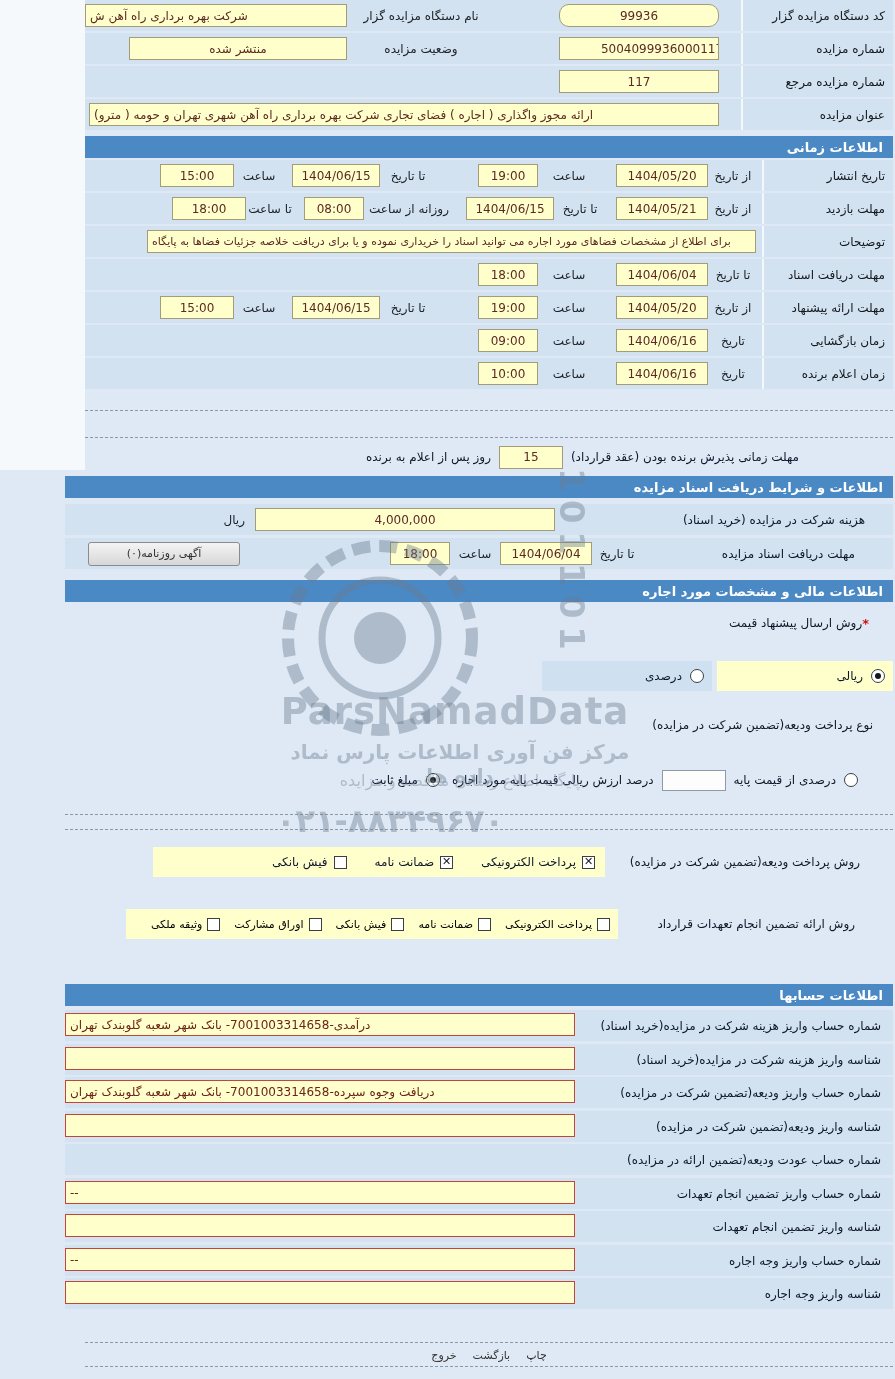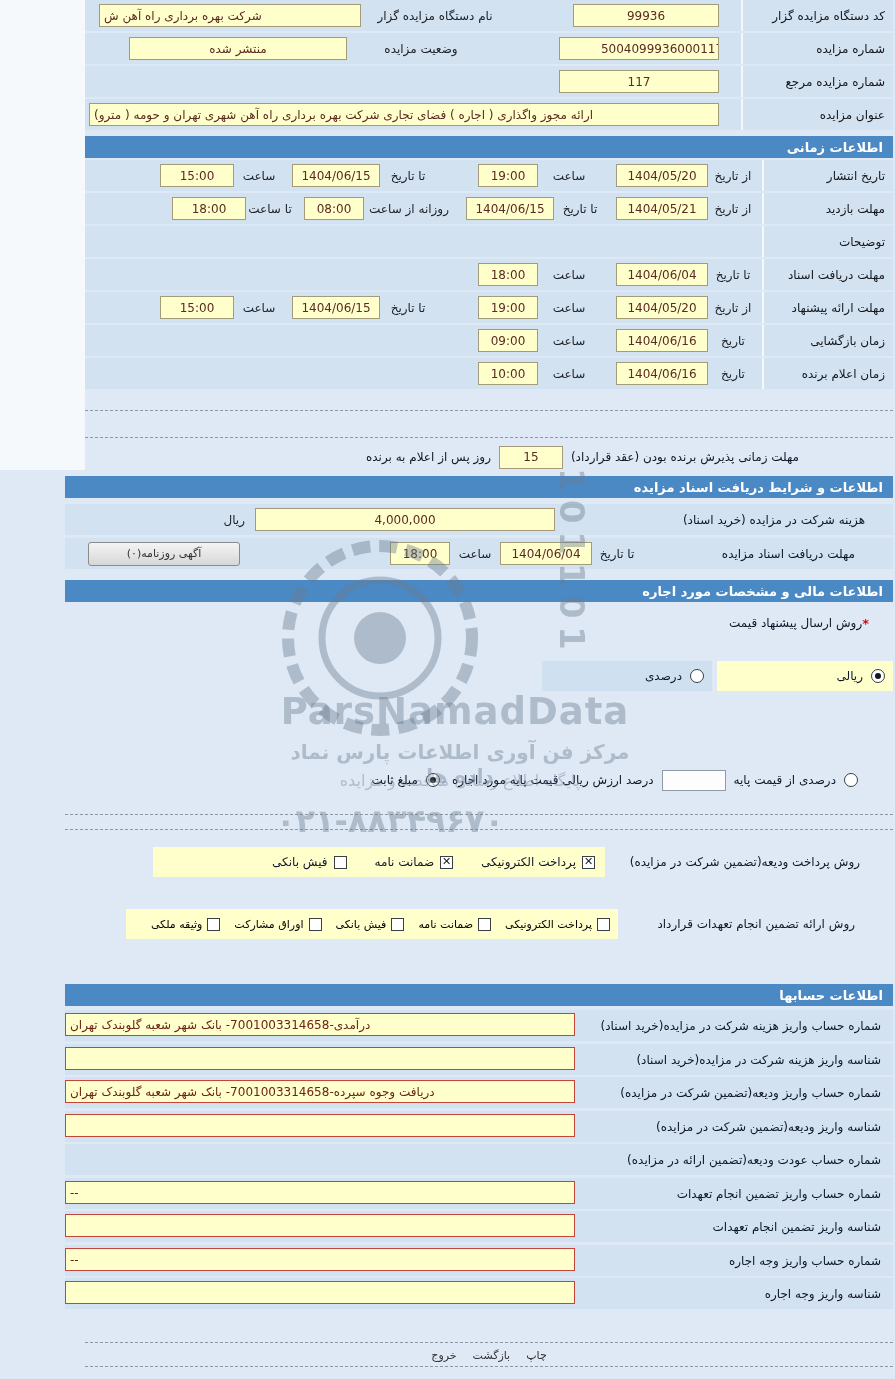--- a/index.html
+++ b/index.html
@@ -39,21 +39,21 @@
 </style>
 </head>
 <body>
 
 <div class="page">
 
   <div class="whitepatch"></div>
 
   <div class="frow" style="top:0;right:2px;left:85px;">
     <div class="lc" style="width:152px;margin-left:22px;">کد دستگاه مزایده گزار</div>
-    <div class="yin" style="width:146px;margin-left:72px;">99936</div>
+    <div class="yin" style="width:160px;margin-left:72px;border-radius:10px;">99936</div>
     <div class="tc" style="width:132px;margin-left:8px;">نام دستگاه مزایده گزار</div>
     <div class="yin rt" style="width:262px;">شرکت بهره برداری راه آهن ش</div>
   </div>
 
   <div class="frow" style="top:33px;right:2px;left:85px;">
     <div class="lc" style="width:152px;margin-left:22px;">شماره مزایده</div>
     <div class="yin" style="width:160px;margin-left:72px;padding-left:46px;">5004099936000117</div>
     <div class="tc" style="width:132px;margin-left:8px;">وضعیت مزایده</div>
     <div class="yin" style="width:218px;">منتشر شده</div>
   </div>
@@ -89,20 +89,21 @@
     <div class="tc" style="width:48px;margin-left:2px;">تا تاریخ</div>
     <div class="yin" style="width:88px;margin-left:14px;">1404/06/15</div>
     <div class="tc" style="width:86px;margin-left:2px;">روزانه از ساعت</div>
     <div class="yin" style="width:60px;margin-left:12px;">08:00</div>
     <div class="tc" style="width:44px;margin-left:2px;">تا ساعت</div>
     <div class="yin" style="width:74px;">18:00</div>
   </div>
 
   <div class="frow" style="top:226px;right:2px;left:85px;">
     <div class="lc" style="width:131px;margin-left:6px;">توضیحات</div>
+    <div class="yin rt small" style="flex:1;margin-left:62px;">برای اطلاع از مشخصات فضاهای مورد اجاره می توانید اسناد را خریداری نموده و یا برای دریافت خلاصه جزئیات فضاها به پایگاه</div>
   </div>
 
   <div class="frow" style="top:259px;right:2px;left:85px;">
     <div class="lc" style="width:131px;margin-left:6px;">مهلت دریافت اسناد</div>
     <div class="tc" style="width:46px;margin-left:2px;">تا تاریخ</div>
     <div class="yin" style="width:92px;margin-left:30px;">1404/06/04</div>
     <div class="tc" style="width:34px;margin-left:14px;">ساعت</div>
     <div class="yin" style="width:60px;">18:00</div>
   </div>
 
@@ -171,20 +172,23 @@
     <div class="ycell" style="width:176px;height:30px;padding-right:8px;">
       <div class="radio checked"></div>
       <span class="lbl12" style="margin-right:8px;">ریالی</span>
     </div>
     <div class="bcell" style="width:170px;height:30px;padding-right:8px;margin-right:5px;">
       <div class="radio"></div>
       <span class="lbl12" style="margin-right:8px;">درصدی</span>
     </div>
   </div>
 
+  <div class="plain" style="top:712px;right:2px;left:65px;height:26px;">
+    <span class="lbl12" style="margin-right:20px;">نوع پرداخت ودیعه(تضمین شرکت در مزایده)</span>
+  </div>
 
   <div class="plain" style="top:765px;right:2px;left:65px;height:30px;">
     <div class="radio" style="margin-right:35px;"></div>
     <span class="lbl12" style="margin-right:8px;margin-left:8px;">درصدی از قیمت پایه</span>
     <div class="win"></div>
     <span class="lbl12" style="margin-right:8px;margin-left:12px;">درصد ارزش ریالی قیمت پایه مورد اجاره</span>
     <div class="radio checkedsrc checked"></div>
     <span class="lbl12" style="margin-right:8px;">مبلغ ثابت</span>
   </div>
 

